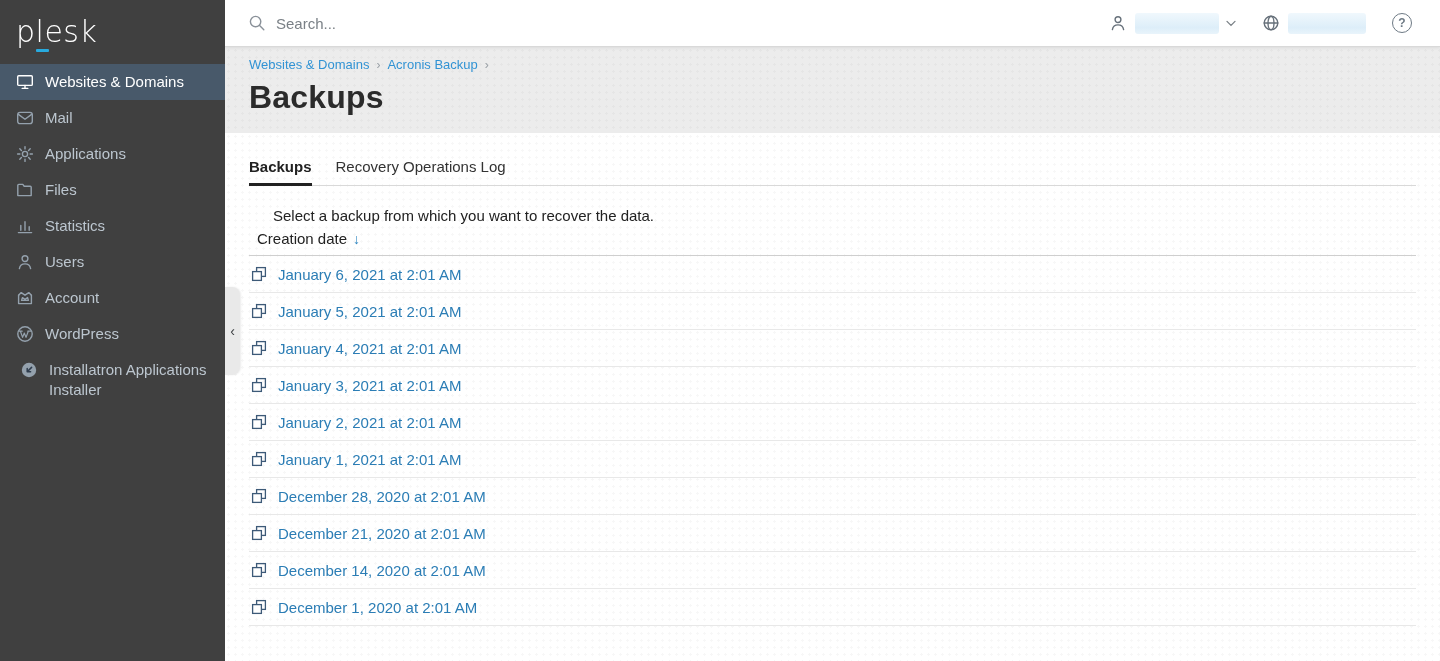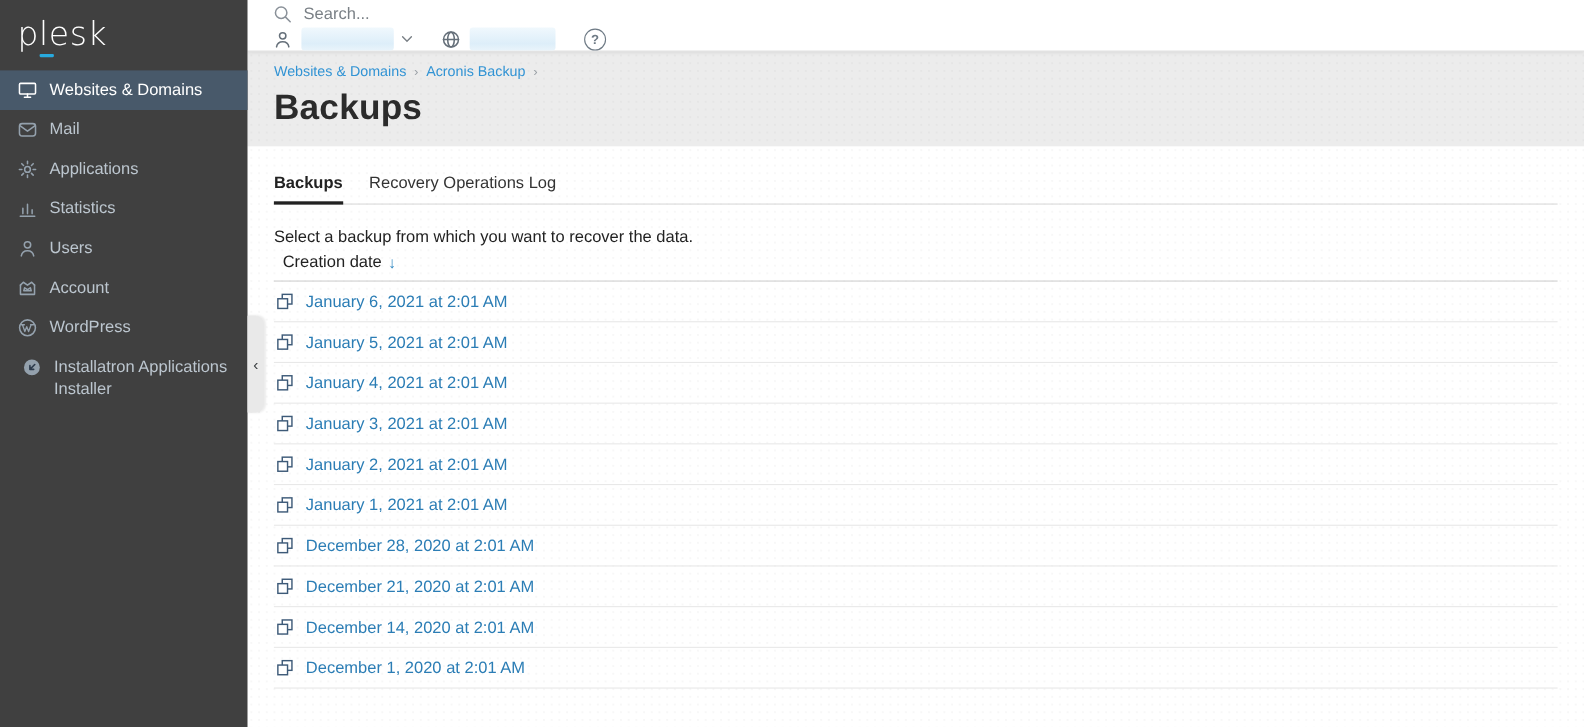--- a/index.html
+++ b/index.html
@@ -45,23 +45,23 @@
     position:absolute; left:225px; top:287px; width:15px; height:88px;
     background:#e9e9e9; border-radius:0 8px 8px 0; z-index:6;
     display:flex; align-items:center; justify-content:center;
     color:#3c4043; font-size:14px; cursor:pointer;
     box-shadow:1px 0 2px rgba(0,0,0,.08);
   }
 
   
   .topbar {
     position:absolute; left:225px; top:0; right:0; height:47px;
-    background:#fff; display:flex; align-items:flex-start;
+    background:#fff; display:flex; align-items:center;
     border-bottom:1px solid #d9d9d9; box-shadow:0 1px 3px rgba(0,0,0,.07);
-    z-index:4; padding:0 28px 0 23px;flex-direction:column;
+    z-index:4; padding:0 28px 0 23px;
   }
   .search-wrap { display:flex; align-items:center; flex:1 1 auto; }
   .search-icon { color:#8a9199; width:18px; height:18px; }
   .search-input {
     border:none; outline:none; font-size:15px; margin-left:10px; width:260px;
     font-family:inherit; color:#444; background:transparent;
   }
   .search-input::placeholder { color:#7a8086; opacity:1; }
   .topbar-right { display:flex; align-items:center; }
   .tb-icon { color:#66707a; display:flex; align-items:center; }
@@ -106,21 +106,21 @@
   .tabs {
     display:flex; gap:24px; border-bottom:1px solid #d9d9d9; margin-top:25px;
   }
   .tab {
     font-size:15px; color:#333; padding-bottom:10px; position:relative; cursor:pointer;
   }
   .tab.active { font-weight:700; color:#222; }
   .tab.active::after {
     content:""; position:absolute; left:0; right:0; bottom:-1px; height:3px; background:#222;
   }
-  .description { font-size:15px; color:#222; margin-top:21px; }
+  .description { font-size:15px; color:#222; margin-top:21px;margin-left:24px; }
 
   .list-header {
     padding:6px 8px 8px; font-size:15px; color:#222;
     border-bottom:1px solid #cfcfcf; display:flex; align-items:center; cursor:pointer;
     width:100%;
   }
   .sort-arrow { color:#2e86c1; margin-left:6px; font-size:14px; }
 
   .backup-list { list-style:none; }
   .backup-row {
@@ -164,20 +164,28 @@
       <div class="nav-item">
         <span class="nav-icon">
           <svg width="18" height="18" viewBox="0 0 18 18" fill="none" stroke="currentColor" stroke-width="1.4" stroke-linecap="round" stroke-linejoin="round">
             <circle cx="9" cy="9" r="2.6"></circle>
             <path d="M9 1.6v2.3M9 14.1v2.3M1.6 9h2.3M14.1 9h2.3M3.8 3.8l1.6 1.6M12.6 12.6l1.6 1.6M14.2 3.8l-1.6 1.6M5.4 12.6l-1.6 1.6"></path>
           </svg>
         </span>
         <span>Applications</span>
       </div>
 
+      <div class="nav-item">
+        <span class="nav-icon">
+          <svg width="18" height="18" viewBox="0 0 18 18" fill="none" stroke="currentColor" stroke-width="1.4" stroke-linecap="round" stroke-linejoin="round">
+            <path d="M1.8 14.6V4.4a1 1 0 0 1 1-1h4l1.4 1.8h6a1 1 0 0 1 1 1v8.4z"></path>
+          </svg>
+        </span>
+        <span>Files</span>
+      </div>
 
 
       <div class="nav-item">
         <span class="nav-icon">
           <svg width="18" height="18" viewBox="0 0 18 18" fill="none" stroke="currentColor" stroke-width="1.4" stroke-linecap="round" stroke-linejoin="round">
             <path d="M2.4 15.6h13.2"></path>
             <path d="M4.8 13.2V8.4M9 13.2V4.8M13.2 13.2v-3.4"></path>
           </svg>
         </span>
         <span>Statistics</span>

